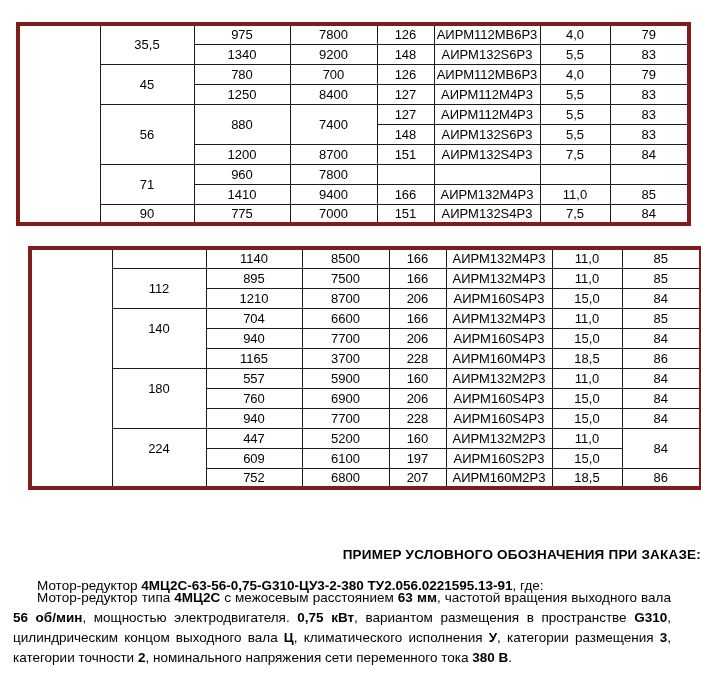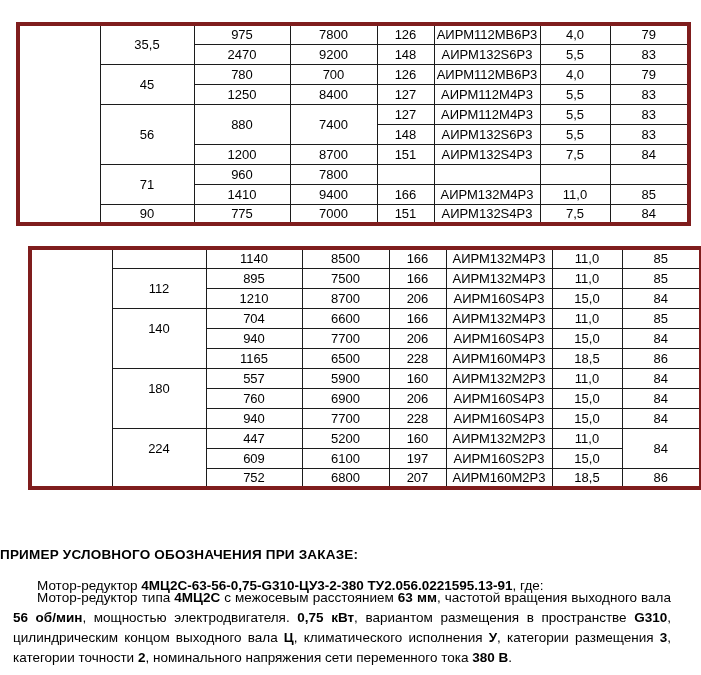--- a/index.html
+++ b/index.html
@@ -36,21 +36,21 @@
   col.c2 { width: 94px; }
   col.c3 { width: 96px; }
   col.c4 { width: 87px; }
   col.c5 { width: 57px; }
   col.c6 { width: 106px; }
   col.c7 { width: 70px; }
   col.c8 { width: 79px; }
   .heading {
     position: absolute;
     top: 547px; left: 0; width: 100%;
-    text-align: left;
+    text-align: right;
     font-weight: bold;
     font-size: 13.5px;
     letter-spacing: 0.2px;
   }
   .order-line {
     position: absolute;
     top: 578px; left: 37px; width: 650px;
     font-size: 13.5px;
   }
   .order-line .bold { font-weight: bold; }
@@ -83,21 +83,21 @@
         <td rowspan="10"></td>
         <td rowspan="2">35,5</td>
         <td>975</td>
         <td>7800</td>
         <td>126</td>
         <td>АИРМ112МВ6Р3</td>
         <td>4,0</td>
         <td>79</td>
       </tr>
       <tr>
-        <td>2470</td>
+        <td>1340</td>
         <td>9200</td>
         <td>148</td>
         <td>АИРМ132S6Р3</td>
         <td>5,5</td>
         <td>83</td>
       </tr>
       <tr>
         <td rowspan="2">45</td>
         <td>780</td>
         <td>700</td>
@@ -217,21 +217,21 @@
       <tr>
         <td>940</td>
         <td>7700</td>
         <td>206</td>
         <td>АИРМ160S4Р3</td>
         <td>15,0</td>
         <td>84</td>
       </tr>
       <tr>
         <td>1165</td>
-        <td>6500</td>
+        <td>3700</td>
         <td>228</td>
         <td>АИРМ160М4Р3</td>
         <td>18,5</td>
         <td>86</td>
       </tr>
       <tr>
         <td rowspan="3" class="vtop">180</td>
         <td>557</td>
         <td>5900</td>
         <td>160</td>

